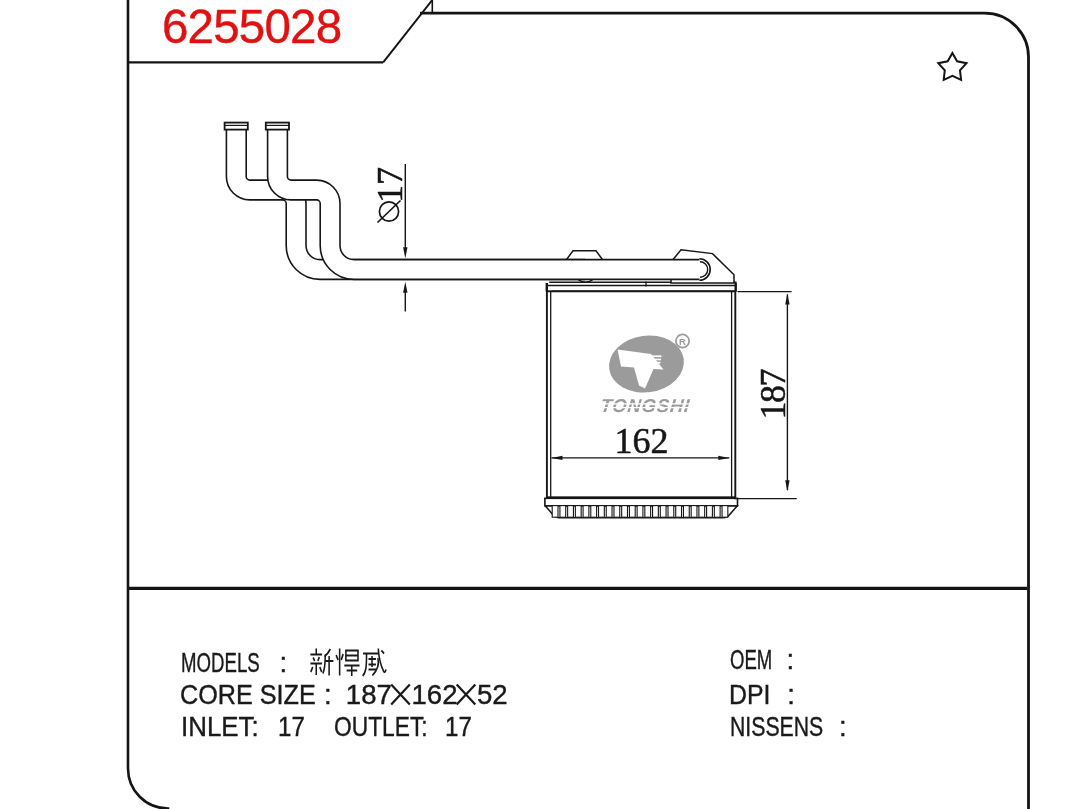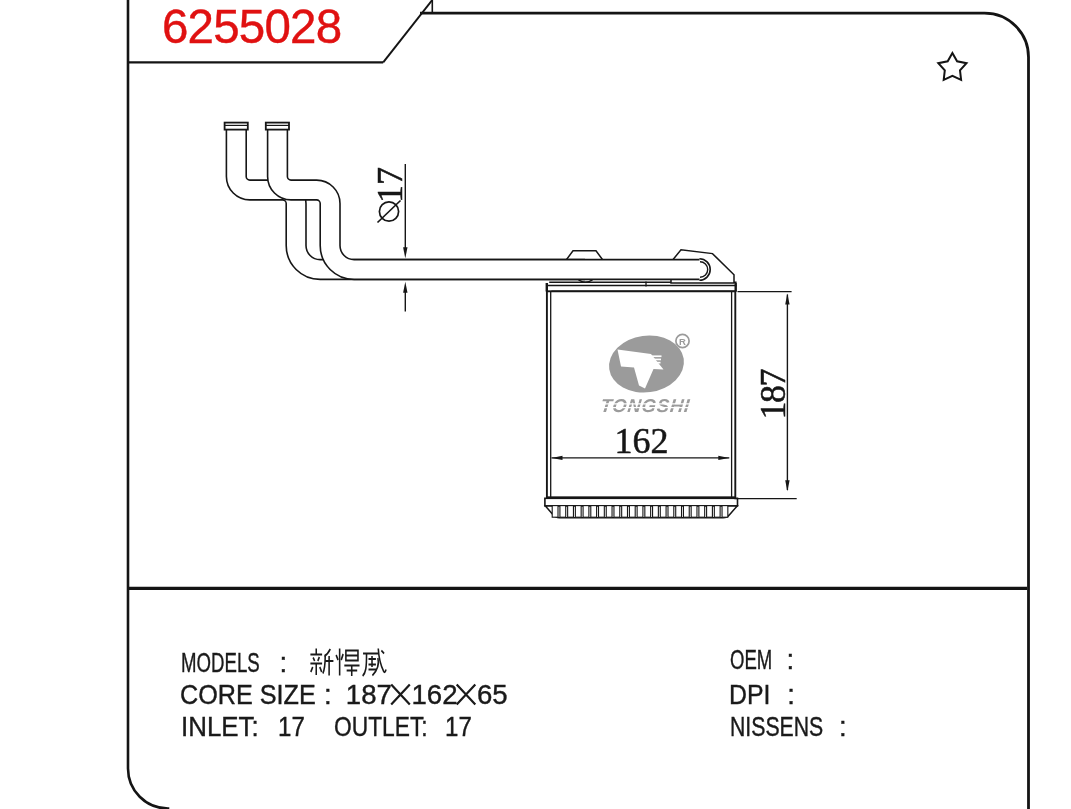--- a/index.html
+++ b/index.html
@@ -150,21 +150,21 @@
 <div class="abs" style="left:162px;top:-2px;font-size:47.5px;letter-spacing:-0.8px;color:#e01111;line-height:1.2;-webkit-text-stroke:0.4px #e01111;">6255028</div>
 
 <div class="abs sansb" style="left:181px;top:649.4px;transform:scaleX(0.675);transform-origin:0 0;">MODELS</div>
 <div class="abs sansb" style="left:279.5px;top:649.4px;">:</div>
 <div class="abs sansb" style="left:180.2px;top:680.9px;"><span style="transform:scaleX(0.913);transform-origin:0 0;display:inline-block;">CORE SIZE</span></div>
 <div class="abs sansb" style="left:324px;top:680.9px;">:</div>
 <div class="abs sansb" style="left:345.8px;top:680.9px;">187</div>
 
 <div class="abs sansb" style="left:411.5px;top:680.9px;">162</div>
 
-<div class="abs sansb" style="left:477px;top:680.9px;">65</div>
+<div class="abs sansb" style="left:477px;top:680.9px;">52</div>
 <svg class="abs" style="left:388px;top:683px" width="92" height="24" viewBox="0 0 92 24" stroke="#1a1a1a" stroke-width="2.2">
   <path d="M3.2 1.5 L21.8 21.5 M21.8 1.5 L3.2 21.5"></path>
   <path d="M68.7 1.5 L87.3 21.5 M87.3 1.5 L68.7 21.5"></path>
 </svg>
 <div class="abs sansb" style="left:180.5px;top:712.9px;transform:scaleX(0.938);transform-origin:0 0;">INLET:</div>
 <div class="abs sansb" style="left:277.6px;top:712.9px;transform:scaleX(0.873);transform-origin:0 0;">17</div>
 <div class="abs sansb" style="left:334.3px;top:712.9px;transform:scaleX(0.825);transform-origin:0 0;">OUTLET:</div>
 <div class="abs sansb" style="left:444.9px;top:712.9px;transform:scaleX(0.873);transform-origin:0 0;">17</div>
 <div class="abs sansb" style="left:729.7px;top:646.2px;transform:scaleX(0.672);transform-origin:0 0;">OEM</div>
 <div class="abs sansb" style="left:786.4px;top:646.2px;">:</div>

